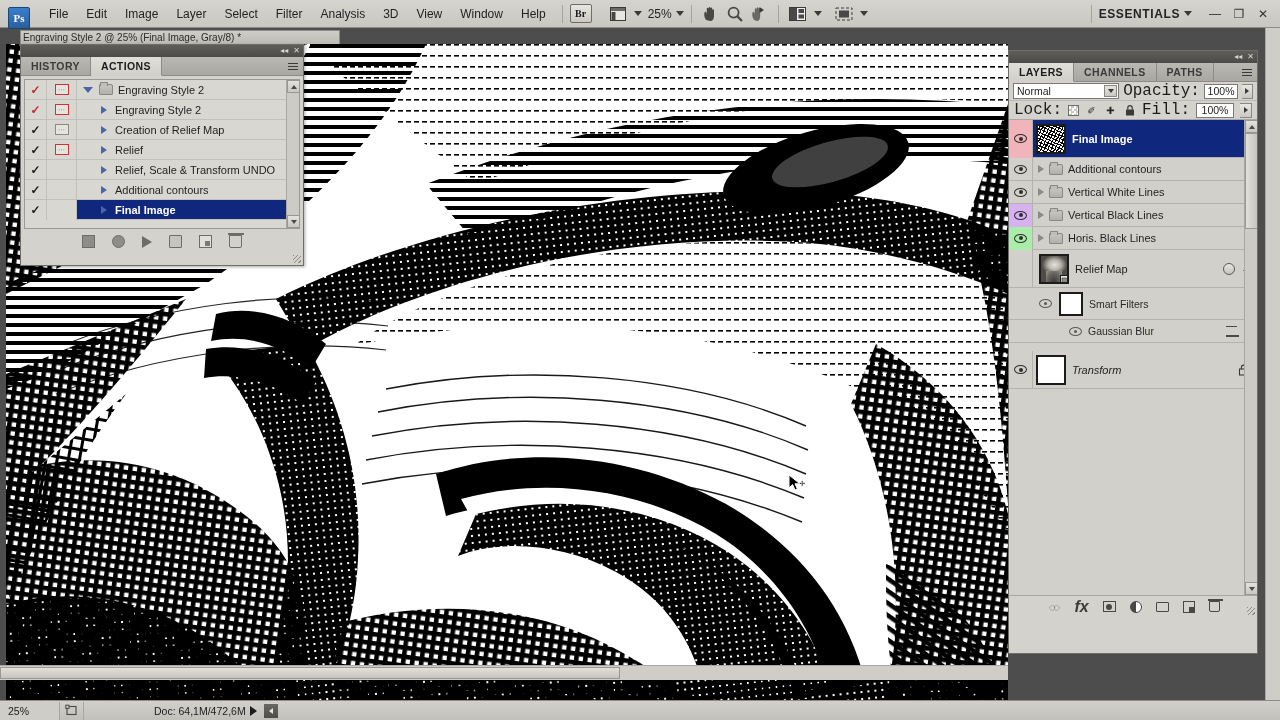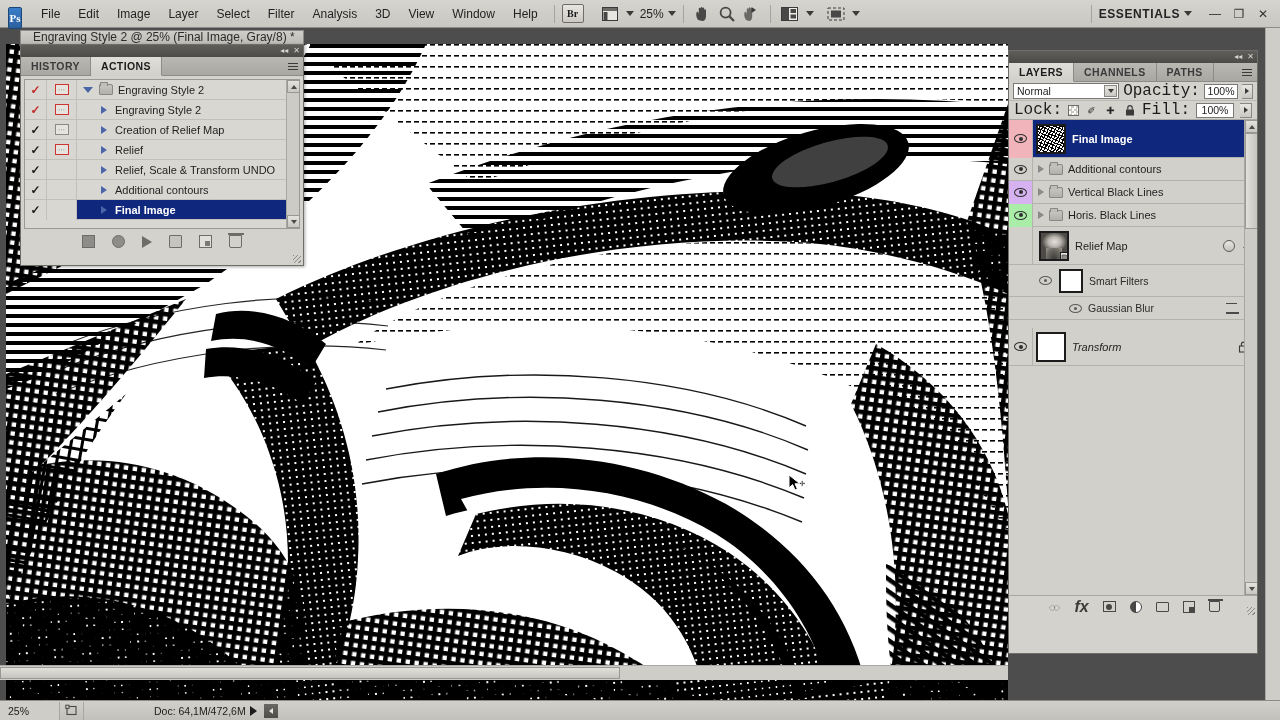--- a/index.html
+++ b/index.html
@@ -13,21 +13,21 @@
   #app { position:relative; width:1280px; height:720px; }
 
   
   .menubar {
     position:absolute; left:0; top:0; width:1280px; height:28px;
     background:linear-gradient(#d6d4cf,#c9c7c2);
     border-bottom:1px solid #8e8c88;
     display:flex; align-items:center;
   }
   .ps-logo {
-    width:14px; height:22px; margin-left:8px; margin-right:10px;
+    width:22px; height:22px; margin-left:8px; margin-right:10px;
     background:linear-gradient(#3a7dc9,#2b5f9e);
     border:1px solid #1d4675; border-radius:2px;
     color:#ffffff; font-size:11px; font-weight:bold;
     display:flex; align-items:center; justify-content:center;
     font-family:"Liberation Serif", serif;
     margin-top:8px;
   }
   .menu-item {
     padding:4px 9px; font-size:12px; color:#232323; cursor:default;
     white-space:nowrap;
@@ -47,25 +47,25 @@
   .caret { width:0;height:0;border-left:4px solid transparent;
     border-right:4px solid transparent;border-top:5px solid #3c3a37;
     margin-left:4px; }
   .zoomlbl { font-size:12px; padding-left:6px; color:#232323; }
   .ws-label { font-size:12px; font-weight:bold; letter-spacing:.6px; color:#242424; }
   .wbtn { width:22px;height:18px;display:flex;align-items:center;
     justify-content:center;color:#333;font-size:12px;cursor:default; }
 
   
   .doc-tabbar {
-    position:absolute; left:20px; top:30px; width:284px; height:14px;
+    position:absolute; left:20px; top:30px; width:320px; height:14px;
     background:linear-gradient(#cfcdc8,#bdbbb6);
     border:1px solid #8e8c88; border-bottom:none;
-    font-size:12px; color:#2b2b2b; overflow:hidden;
-    padding-left:12px; line-height:13px; white-space:nowrap;
+    font-size:10px; color:#2b2b2b; overflow:hidden;
+    padding-left:2px; line-height:13px; white-space:nowrap;
   }
   .canvas-wrap {
     position:absolute; left:0; top:28px; width:1280px; height:672px;
     background:#4d4d4d; overflow:hidden;
   }
   .canvas {
     position:absolute; left:6px; top:16px; width:1002px; height:656px;
     background:#ffffff; overflow:hidden;
   }
   .engrave { position:absolute; inset:0; }
@@ -777,20 +777,32 @@
               <i></i>
             </span>
         </div>
         <div class="expand-cell">
           <span class="tri-r"></span>
           </div>
         <div class="folder-ico"></div>
         <span class="layer-name">Additional contours</span>
       </div>
 
+      <div class="layer-row">
+        <div class="eye-cell c-none">
+          <span class="eye">
+              <i></i>
+            </span>
+        </div>
+        <div class="expand-cell">
+          <span class="tri-r"></span>
+          </div>
+        <div class="folder-ico"></div>
+        <span class="layer-name">Vertical White Lines</span>
+      </div>
 
       <div class="layer-row">
         <div class="eye-cell c-purple">
           <span class="eye">
               <i></i>
             </span>
         </div>
         <div class="expand-cell">
           <span class="tri-r"></span>
           </div>

